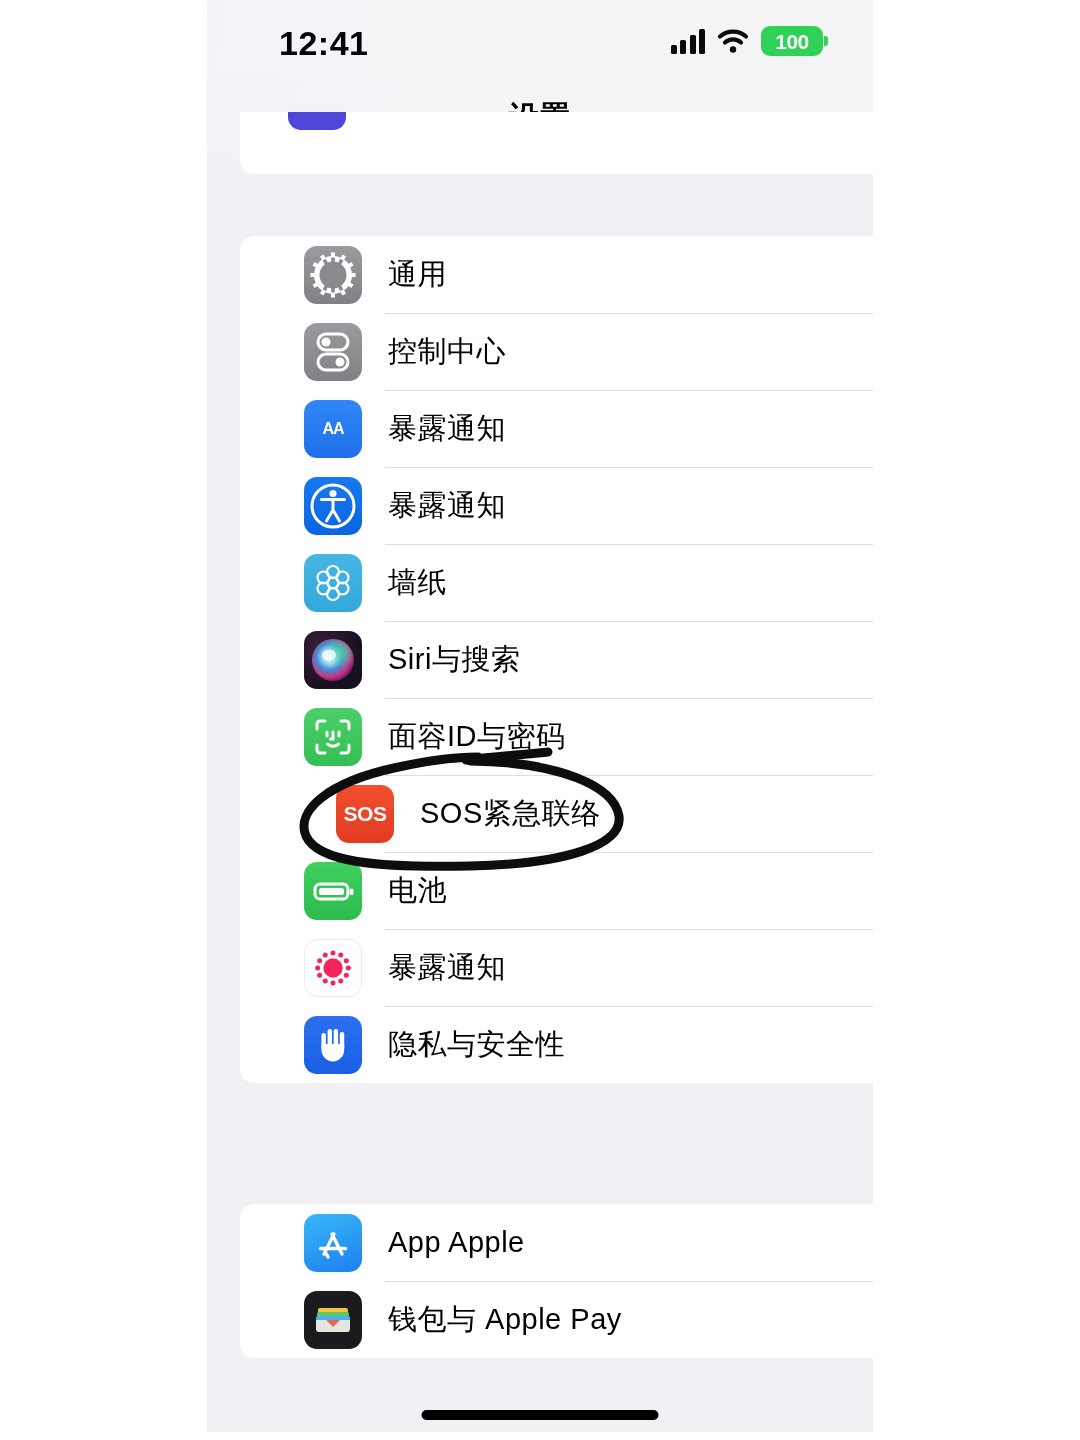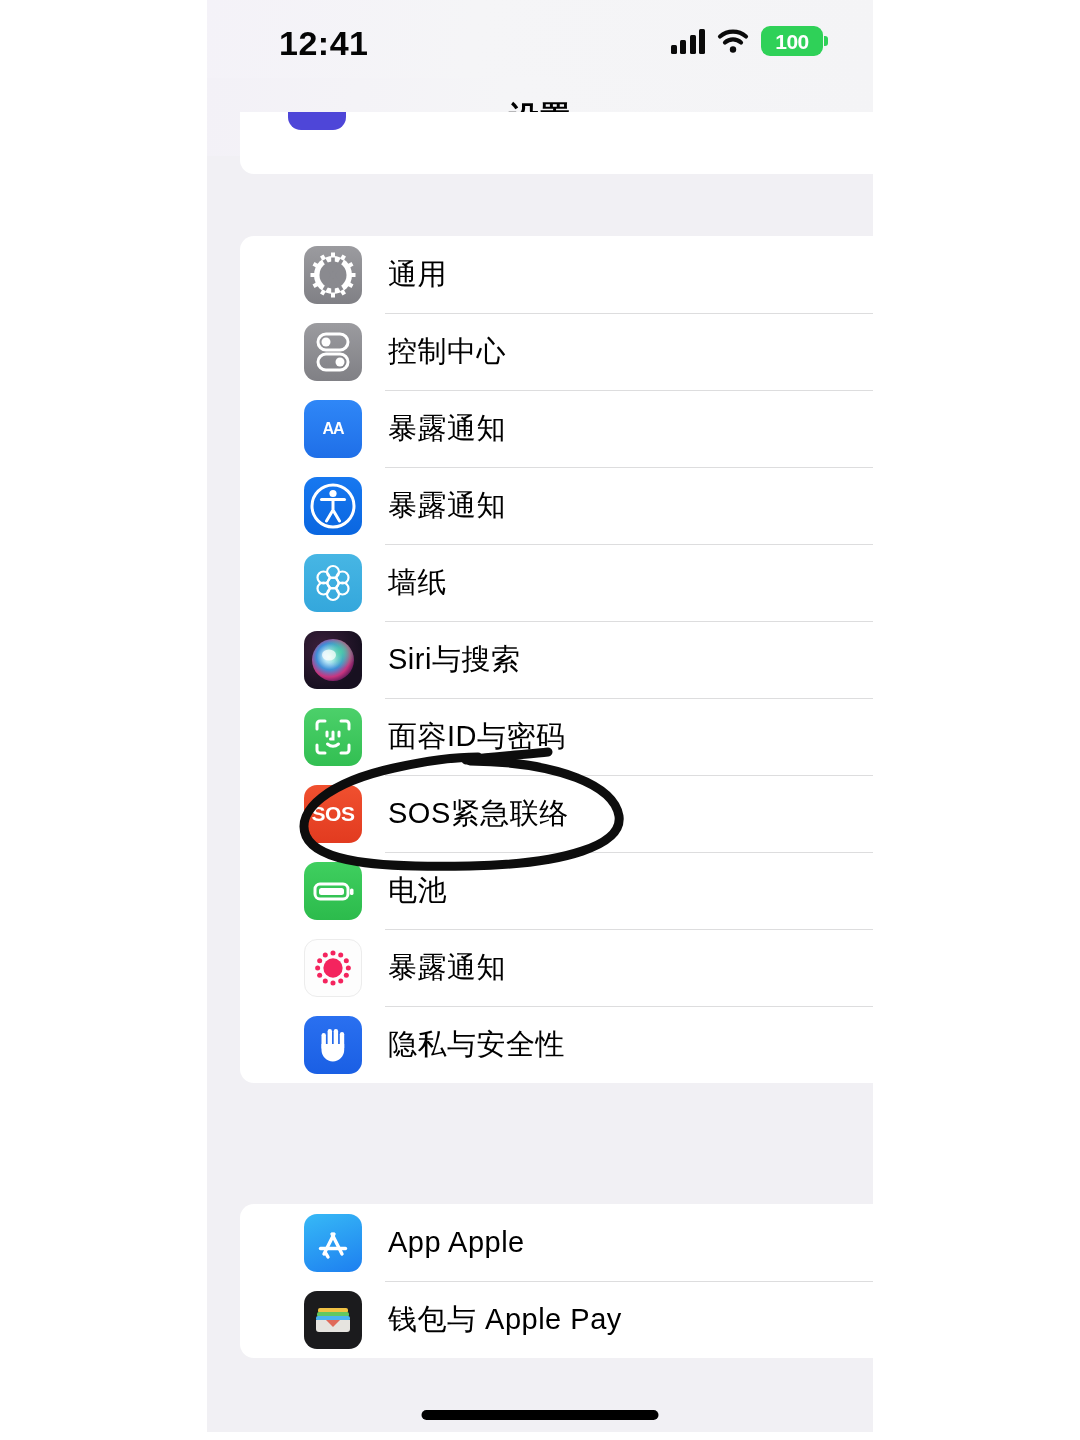--- a/index.html
+++ b/index.html
@@ -89,21 +89,21 @@
   .ic-home { background:linear-gradient(180deg,#2d55d8,#2246c8); }
   .ic-acc  { background:linear-gradient(180deg,#1778f0,#0a66e0);
              display:flex; align-items:center; justify-content:center; }
   .ic-wall { background:linear-gradient(180deg,#47b6e4,#34a7dc);
              display:flex; align-items:center; justify-content:center; }
   .ic-siri { background:radial-gradient(circle at 30% 30%,#3a1f3a,#171020 70%);
              display:flex; align-items:center; justify-content:center; }
   .ic-face { background:linear-gradient(180deg,#4cd06a,#32bf52);
              display:flex; align-items:center; justify-content:center; }
   .ic-sos  { background:linear-gradient(180deg,#f0502f,#e23b20);
-             display:flex; align-items:center; justify-content:center; }
+             display:flex; align-items:center; justify-content:center;margin-left:32px; }
   .ic-sos b { color:#fff; font-size:21px; font-weight:bold; letter-spacing:-0.5px; }
   .ic-exp  { background:#fdfdfd; border:1px solid #ececec;
              display:flex; align-items:center; justify-content:center; }
   .ic-batt { background:linear-gradient(180deg,#3fcf5f,#2cbb4c);
              display:flex; align-items:center; justify-content:center; }
   .ic-priv { background:linear-gradient(180deg,#2a70f0,#1a5fe4);
              display:flex; align-items:center; justify-content:center; }
   .ic-app  { background:linear-gradient(160deg,#37b9f6,#1d7ff0);
              display:flex; align-items:center; justify-content:center; }
   .ic-wallet{ background:#1b1b1d; display:flex; align-items:center; justify-content:center; }

